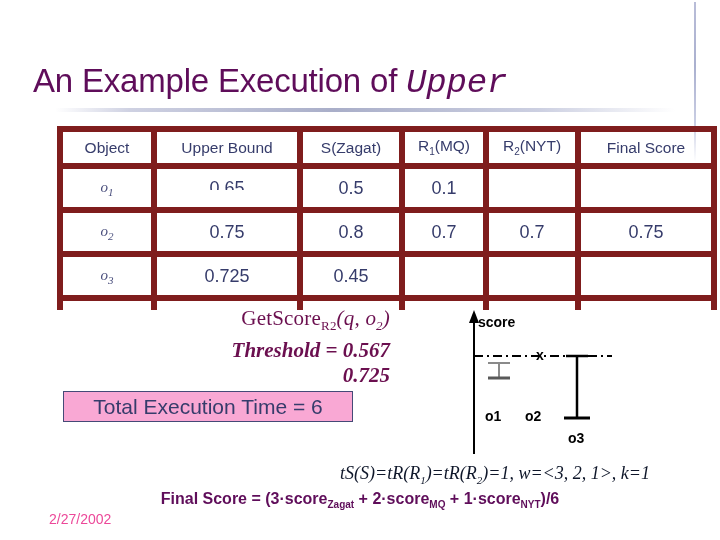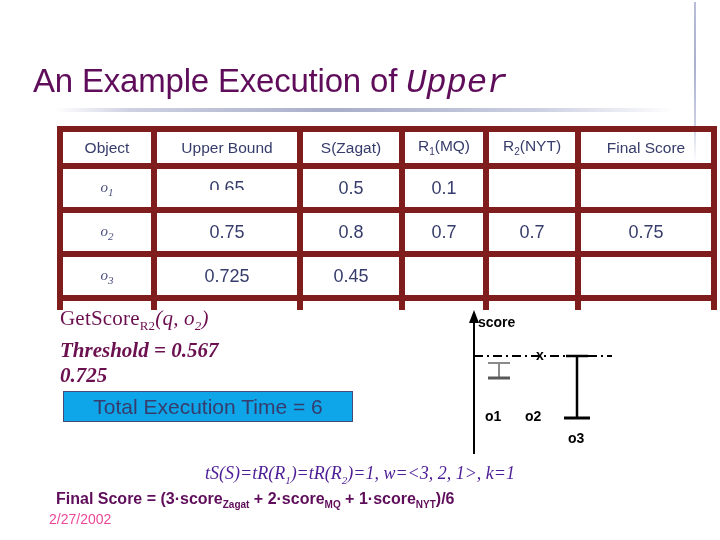--- a/index.html
+++ b/index.html
@@ -112,21 +112,21 @@
 
   
   #annot-block {
     position: absolute;
     left: 60px;
     top: 306px;
     width: 330px;
     color: #6b0f4f;
     font-family: "Liberation Serif", serif;
     font-style: italic;
-    text-align: left;
+    text-align: right;
   }
   #annot-getscore {
     font-size: 21px;
     line-height: 24px;
     font-style: normal;
     font-family: "Liberation Serif", serif;
     letter-spacing: .2px;
   }
   #annot-getscore .gs-italic { font-style: italic; }
   #annot-getscore sub { font-size: 13px; font-style: normal; }
@@ -142,21 +142,21 @@
   }
 
   
   #total-time-box {
     position: absolute;
     left: 63px;
     top: 391px;
     width: 288px;
     height: 29px;
     border: 1.5px solid #454a77;
-    background: #0ea5e9;
+    background: #f9a8d4;
     color: #363c6b;
     font-size: 21px;
     line-height: 29px;
     text-align: center;
     white-space: nowrap;
   }
 
   
   #score-diagram {
     position: absolute;
@@ -178,33 +178,34 @@
   #dg-o1-label    { left: 33px; top: 102px; }
   #dg-o2-label    { left: 73px; top: 102px; }
   #dg-o3-label    { left: 116px; top: 124px; }
 
   
   #formula-line1 {
     position: absolute;
     left: 70px;
     top: 463px;
     width: 580px;
-    text-align: center;
-    color: #4c1d95;
+    text-align: right;
+    color: #0f172a;
     font-family: "Liberation Serif", serif;
     font-style: italic;
     font-size: 18px;
     white-space: nowrap;
   }
   #formula-line1 sub { font-size: 11px; }
   #formula-line2 {
     position: absolute;
-    left: 56px;
+    left: 70px;
     top: 490px;
     width: 580px;
+    text-align: center;
     color: #5f0d5a;
     font-family: "Liberation Sans", sans-serif;
     font-weight: bold;
     font-size: 16px;
     white-space: nowrap;
   }
   #formula-line2 sub { font-size: 10px; font-weight: bold; }
 
   
   #footer-date {

